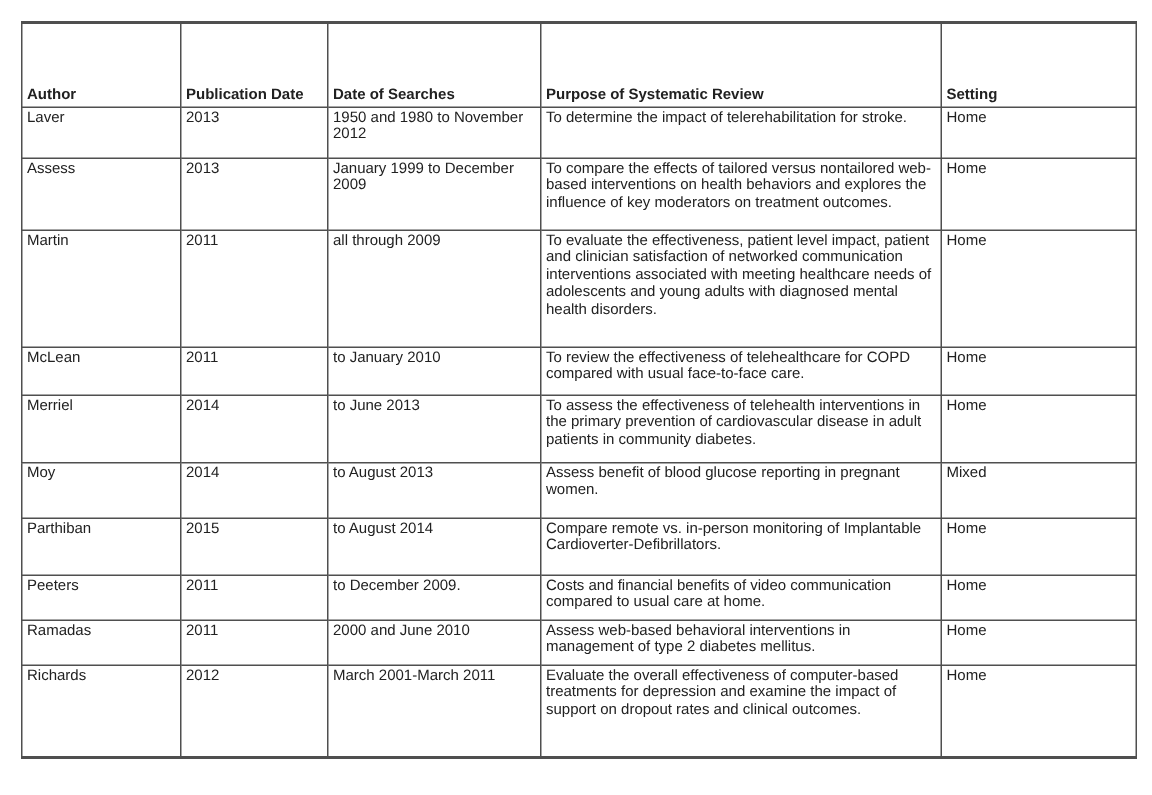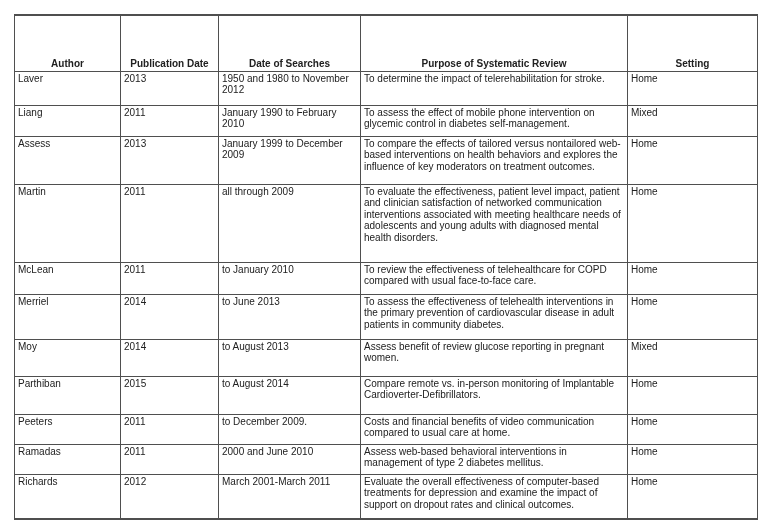--- a/index.html
+++ b/index.html
@@ -42,21 +42,20 @@
     line-height:11.5px;
     text-align:left;
     padding:1px 3px 2px 3px;
     overflow:hidden;
     word-wrap:break-word;
   }
   th{
     vertical-align:bottom;
     font-weight:bold;
     padding-bottom:1px;
-    text-align:center;
   }
   td{
     vertical-align:top;
   }
 </style>
 </head>
 <body>
 
 <div class="page">
   <table class="review-table">
@@ -77,27 +76,20 @@
         </tr>
     </thead>
     <tbody id="table-body">
         <tr style="height: 34px;">
           <td>Laver</td>
           <td>2013</td>
           <td>1950 and 1980 to November 2012</td>
           <td>To determine the impact of telerehabilitation for stroke.</td>
           <td>Home</td>
         </tr>
-        <tr style="height: 31px;">
-          <td>Liang</td>
-          <td>2011</td>
-          <td>January 1990 to February 2010</td>
-          <td>To assess the effect of mobile phone intervention on glycemic control in diabetes self-management.</td>
-          <td>Mixed</td>
-        </tr>
         <tr style="height: 48px;">
           <td>Assess</td>
           <td>2013</td>
           <td>January 1999 to December 2009</td>
           <td>To compare  the effects of tailored versus nontailored web-based interventions on health behaviors and explores the influence of key moderators on treatment outcomes.</td>
           <td>Home</td>
         </tr>
         <tr style="height: 78px;">
           <td>Martin</td>
           <td>2011</td>
@@ -116,21 +108,21 @@
           <td>Merriel</td>
           <td>2014</td>
           <td>to June 2013</td>
           <td>To assess the effectiveness of telehealth interventions in the primary prevention of cardiovascular disease in adult patients in community diabetes.</td>
           <td>Home</td>
         </tr>
         <tr style="height: 37px;">
           <td>Moy</td>
           <td>2014</td>
           <td>to August 2013</td>
-          <td>Assess benefit of review glucose reporting in pregnant women.</td>
+          <td>Assess benefit of blood glucose reporting in pregnant women.</td>
           <td>Mixed</td>
         </tr>
         <tr style="height: 38px;">
           <td>Parthiban</td>
           <td>2015</td>
           <td>to August 2014</td>
           <td>Compare remote vs. in-person monitoring of Implantable Cardioverter-Defibrillators.</td>
           <td>Home</td>
         </tr>
         <tr style="height: 30px;">
@@ -140,21 +132,21 @@
           <td>Costs and financial benefits of video communication compared to usual care at home.</td>
           <td>Home</td>
         </tr>
         <tr style="height: 30px;">
           <td>Ramadas</td>
           <td>2011</td>
           <td>2000 and June 2010</td>
           <td>Assess web-based behavioral interventions in management of type 2 diabetes mellitus.</td>
           <td>Home</td>
         </tr>
-        <tr style="height: 45px;">
+        <tr style="height: 62px;">
           <td>Richards</td>
           <td>2012</td>
           <td>March 2001-March 2011</td>
           <td>Evaluate the overall effectiveness of computer-based treatments for depression and examine the impact of support on dropout rates and clinical outcomes.</td>
           <td>Home</td>
         </tr>
       </tbody>
   </table>
 </div>
 

